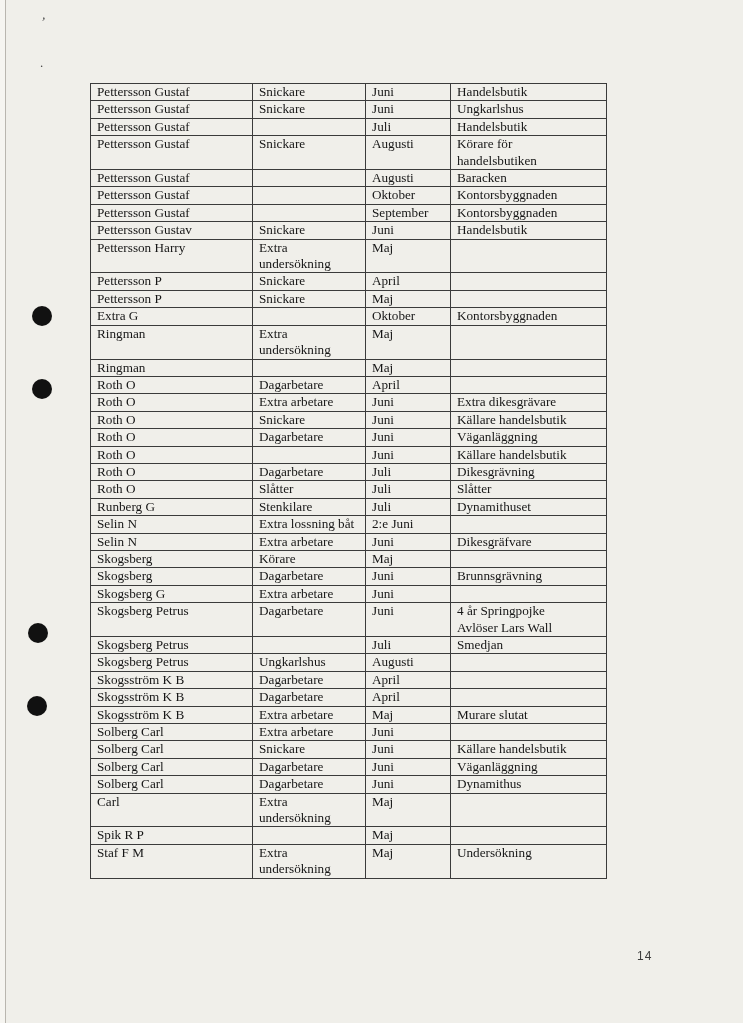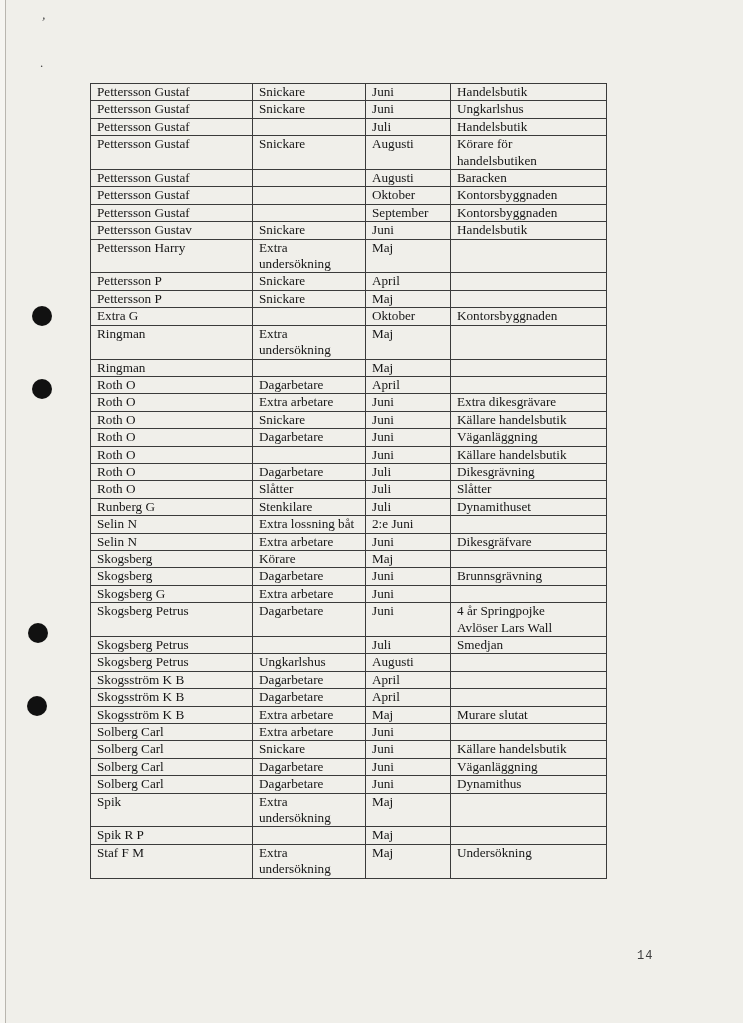--- a/index.html
+++ b/index.html
@@ -62,21 +62,21 @@
     overflow: hidden;
   }
   col.c-name { width: 162px; }
   col.c-occupation { width: 113px; }
   col.c-month { width: 85px; }
   col.c-note { width: 156px; }
   .page-number {
     position: absolute;
     left: 637px;
     top: 949px;
-    font-family: Liberation Mono, monospace;
+    font-family: Liberation Sans, sans-serif;
     font-size: 12px;
     color: #3d3d3d;
     letter-spacing: 1px;
   }
 </style>
 </head>
 <body>
 
 <div class="scan-page">
 
@@ -319,21 +319,21 @@
           <td>Juni</td>
           <td>Väganläggning</td>
         </tr>
         <tr>
           <td>Solberg Carl</td>
           <td>Dagarbetare</td>
           <td>Juni</td>
           <td>Dynamithus</td>
         </tr>
         <tr>
-          <td>Spik</td>
+          <td>Carl</td>
           <td>Extra
 undersökning</td>
           <td>Maj</td>
           <td></td>
         </tr>
         <tr>
           <td>Spik R P</td>
           <td></td>
           <td>Maj</td>
           <td></td>

